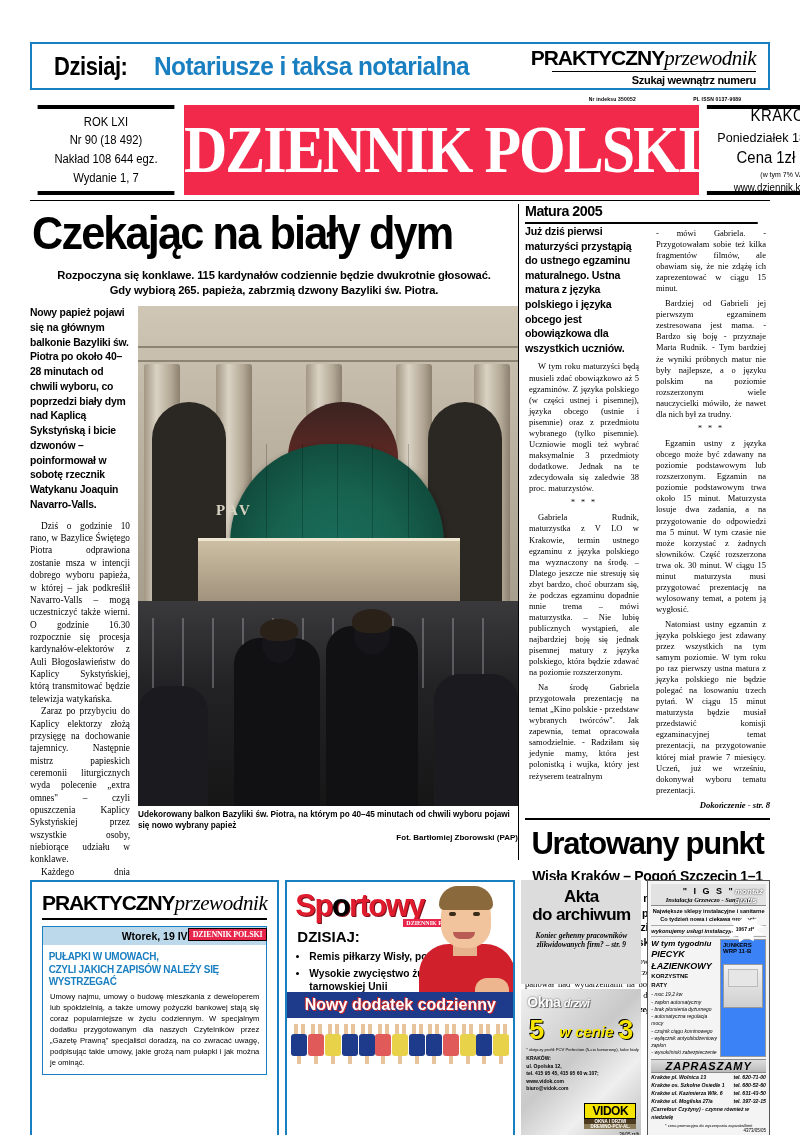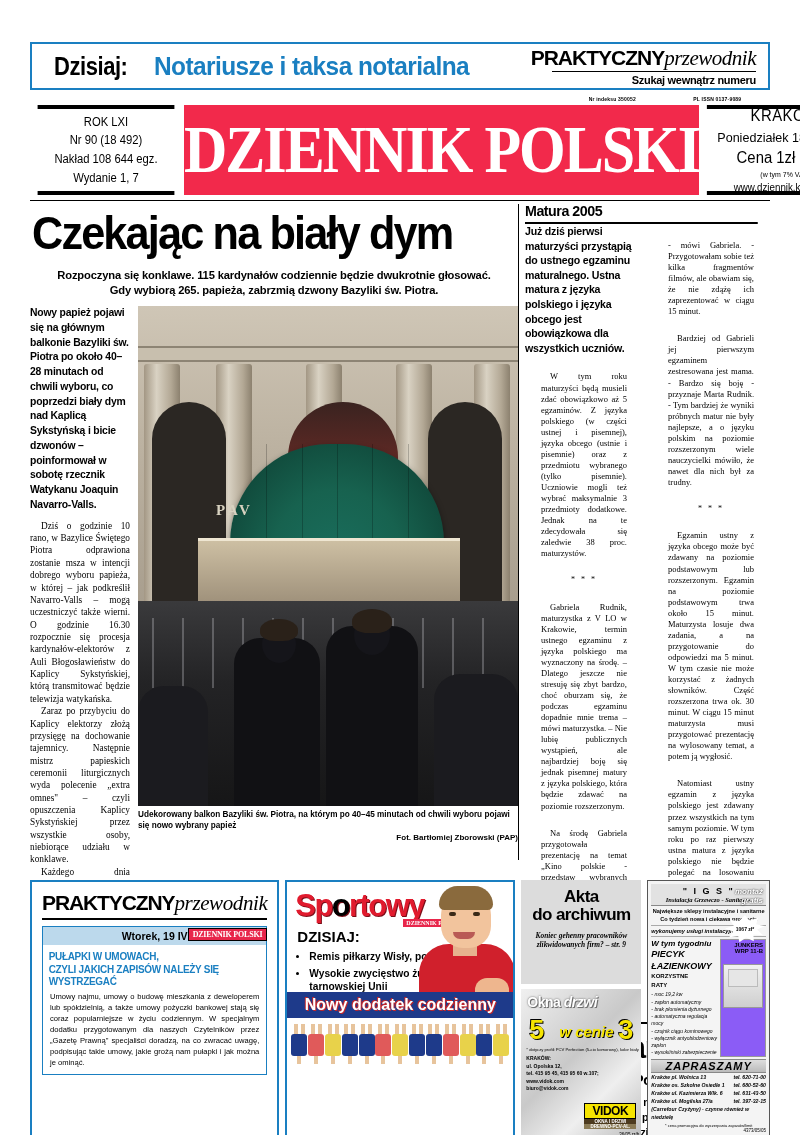--- a/index.html
+++ b/index.html
@@ -174,21 +174,21 @@
     border-bottom: 2.5px solid #000; display:block; transform: scaleX(0.95); transform-origin:left;
   }
   .headline2 {
     font-weight: bold; font-size: 31.5px; line-height: 1.0; letter-spacing:-1.4px;
     text-align:right; margin: 7px 0 6px 0;
   }
   .r-cols { display:flex; gap:9px; }
   .r-col { flex: 1 1 0; }
   .lead2 { font-weight:bold; font-size:10.6px; line-height:1.38; letter-spacing:-0.2px; }
   .r-body { font-family:"Liberation Serif", serif; font-size:8.5px; line-height:1.3; text-align:justify; margin-top:6px; }
-  .r-body p { margin:16px; text-indent: 9px; }
+  .r-body p { margin:4px; text-indent: 9px; }
   .stars { text-align:center; font-size:8px; letter-spacing:2px; margin:3px 0; }
   .cont-ref { font-family:"Liberation Serif", serif; font-style:italic; font-weight:bold; font-size:8.6px; text-align:right; margin-top:3px; }
 
   .hr-thick { border-top: 2.5px solid #000; margin: 8px 0 6px 0; }
   .headline3 {
     font-weight:bold; font-size: 31px; letter-spacing:-1.3px; text-align:center; margin: 2px 0 6px 0;
   }
   .score { font-weight:bold; font-size:14px; text-align:center; letter-spacing:-0.3px; margin-bottom:7px; }
   .lead3 { font-weight:bold; font-size:10.6px; line-height:1.4; letter-spacing:-0.2px; }
   .sp-body { font-family:"Liberation Serif", serif; font-size:8.6px; line-height:1.32; text-align:justify; margin-top:6px; }
@@ -251,21 +251,21 @@
   .kid .k-s { height:22px; border-radius:3px; }
   .kid .k-l { display:flex; justify-content:center; gap:3px; }
   .kid .k-l i { width:4px; height:10px; background:#e7c49c; display:block; }
 
   .bx-akta { flex: 0 0 120px; display:flex; flex-direction:column; gap:5px; }
   .akta-top { background:#dcdcdc; flex:0 0 104px; padding:8px 6px; text-align:center; }
   .akta-t { font-weight:bold; font-size:17px; line-height:1.05; letter-spacing:-0.6px; }
   .akta-s { font-family:"Liberation Serif", serif; font-style:italic; font-weight:bold; font-size:7.4px; line-height:1.3; margin-top:7px; }
   .okna { flex:1 1 auto; position:relative; background: linear-gradient(135deg,#f0f0f0,#c9c9c9 45%,#efefef 70%,#bdbdbd); overflow:hidden; }
   .okna-t { position:absolute; left:6px; top:5px; font-weight:bold; font-size:14px; color:#fff; text-shadow: 0 0 2px #555, 1px 1px 0 #777; letter-spacing:-0.5px;}
-  .okna-t i { font-size:14px; }
+  .okna-t i { font-size:11px; }
   .okna-5 { position:absolute; left:8px; top:26px; font-weight:bold; font-size:27px; color:#f5e400; text-shadow:1px 1px 0 #000,-1px -1px 0 #000; }
   .okna-w { position:absolute; left:38px; top:34px; font-weight:bold; font-size:15px; color:#f5e400; text-shadow:1px 1px 0 #000; font-style:italic;}
   .okna-3 { position:absolute; right:8px; top:26px; font-weight:bold; font-size:27px; color:#f5e400; text-shadow:1px 1px 0 #000,-1px -1px 0 #000; }
   .okna-note { position:absolute; left:5px; top:58px; font-size:4.2px; }
   .okna-addr { position:absolute; left:5px; top:66px; font-size:5px; line-height:1.5; font-weight:bold; }
   .okna-v { position:absolute; right:5px; bottom:8px; width:52px; }
   .okna-v .vv { background:#f5e400; color:#000; font-weight:bold; font-size:12px; text-align:center; border:1px solid #000; letter-spacing:-0.5px;}
   .okna-v .vs { background:#4d3b1f; color:#fff; font-size:4.5px; text-align:center; font-weight:bold; }
   .okna-sig { position:absolute; right:2px; bottom:0; font-size:4.5px; }
 
@@ -274,21 +274,21 @@
   .igs-q { font-weight:bold; font-size:9px; letter-spacing:2px; }
   .igs-sub { font-family:"Liberation Serif", serif; font-style:italic; font-weight:bold; font-size:6.5px; }
   .igs-line { text-align:center; font-weight:bold; font-size:5.6px; line-height:1.35; border-bottom:1px solid #aaa; padding:2px 0; }
   .igs-l2 { font-style:italic; font-weight:bold; font-size:5.6px; padding:2px 0; border-bottom:1px solid #aaa;}
   .igs-mid { display:flex; gap:3px; margin-top:2px; }
   .igs-m1 { flex:1 1 auto; }
   .igs-tyg { font-style:italic; font-weight:bold; font-size:8px; }
   .igs-pc { font-style:italic; font-weight:bold; font-size:9px; line-height:1.05; margin-top:2px; }
   .igs-kr { font-weight:bold; font-size:6px; line-height:1.2; margin-top:2px;}
   .igs-bul { font-style:italic; font-size:5px; line-height:1.45; margin-top:2px; }
-  .igs-box { flex:0 0 46px; background:#8b5cf6; border:1px solid #999; text-align:right; font-weight:bold; font-size:6px; padding:2px; }
+  .igs-box { flex:0 0 46px; background:#3b82f6; border:1px solid #999; text-align:left; font-weight:bold; font-size:6px; padding:2px; }
   .igs-star {
     position:absolute; right:4px; top:34px; width:40px; height:28px; background:#fff;
     clip-path: polygon(50% 0,61% 20%,83% 10%,78% 33%,100% 40%,80% 52%,95% 72%,71% 70%,72% 94%,53% 80%,36% 97%,33% 74%,10% 80%,20% 59%,0 48%,22% 38%,12% 17%,35% 22%);
     border:0; display:flex; flex-direction:column; align-items:center; justify-content:center;
   }
   .igs-star b { font-size:5px; line-height:1; }
   .igs-zap { background:linear-gradient(#ddd,#bbb); text-align:center; font-weight:bold; font-style:italic; font-size:11px; letter-spacing:1px; border-top:1px solid #888; border-bottom:1px solid #888; margin-top:2px; }
   .igs-addr { font-style:italic; font-weight:bold; font-size:5.2px; line-height:1.55; }
   .igs-addr div { display:flex; justify-content:space-between; }
   .igs-foot { font-size:4px; text-align:center; margin-top:2px; }

